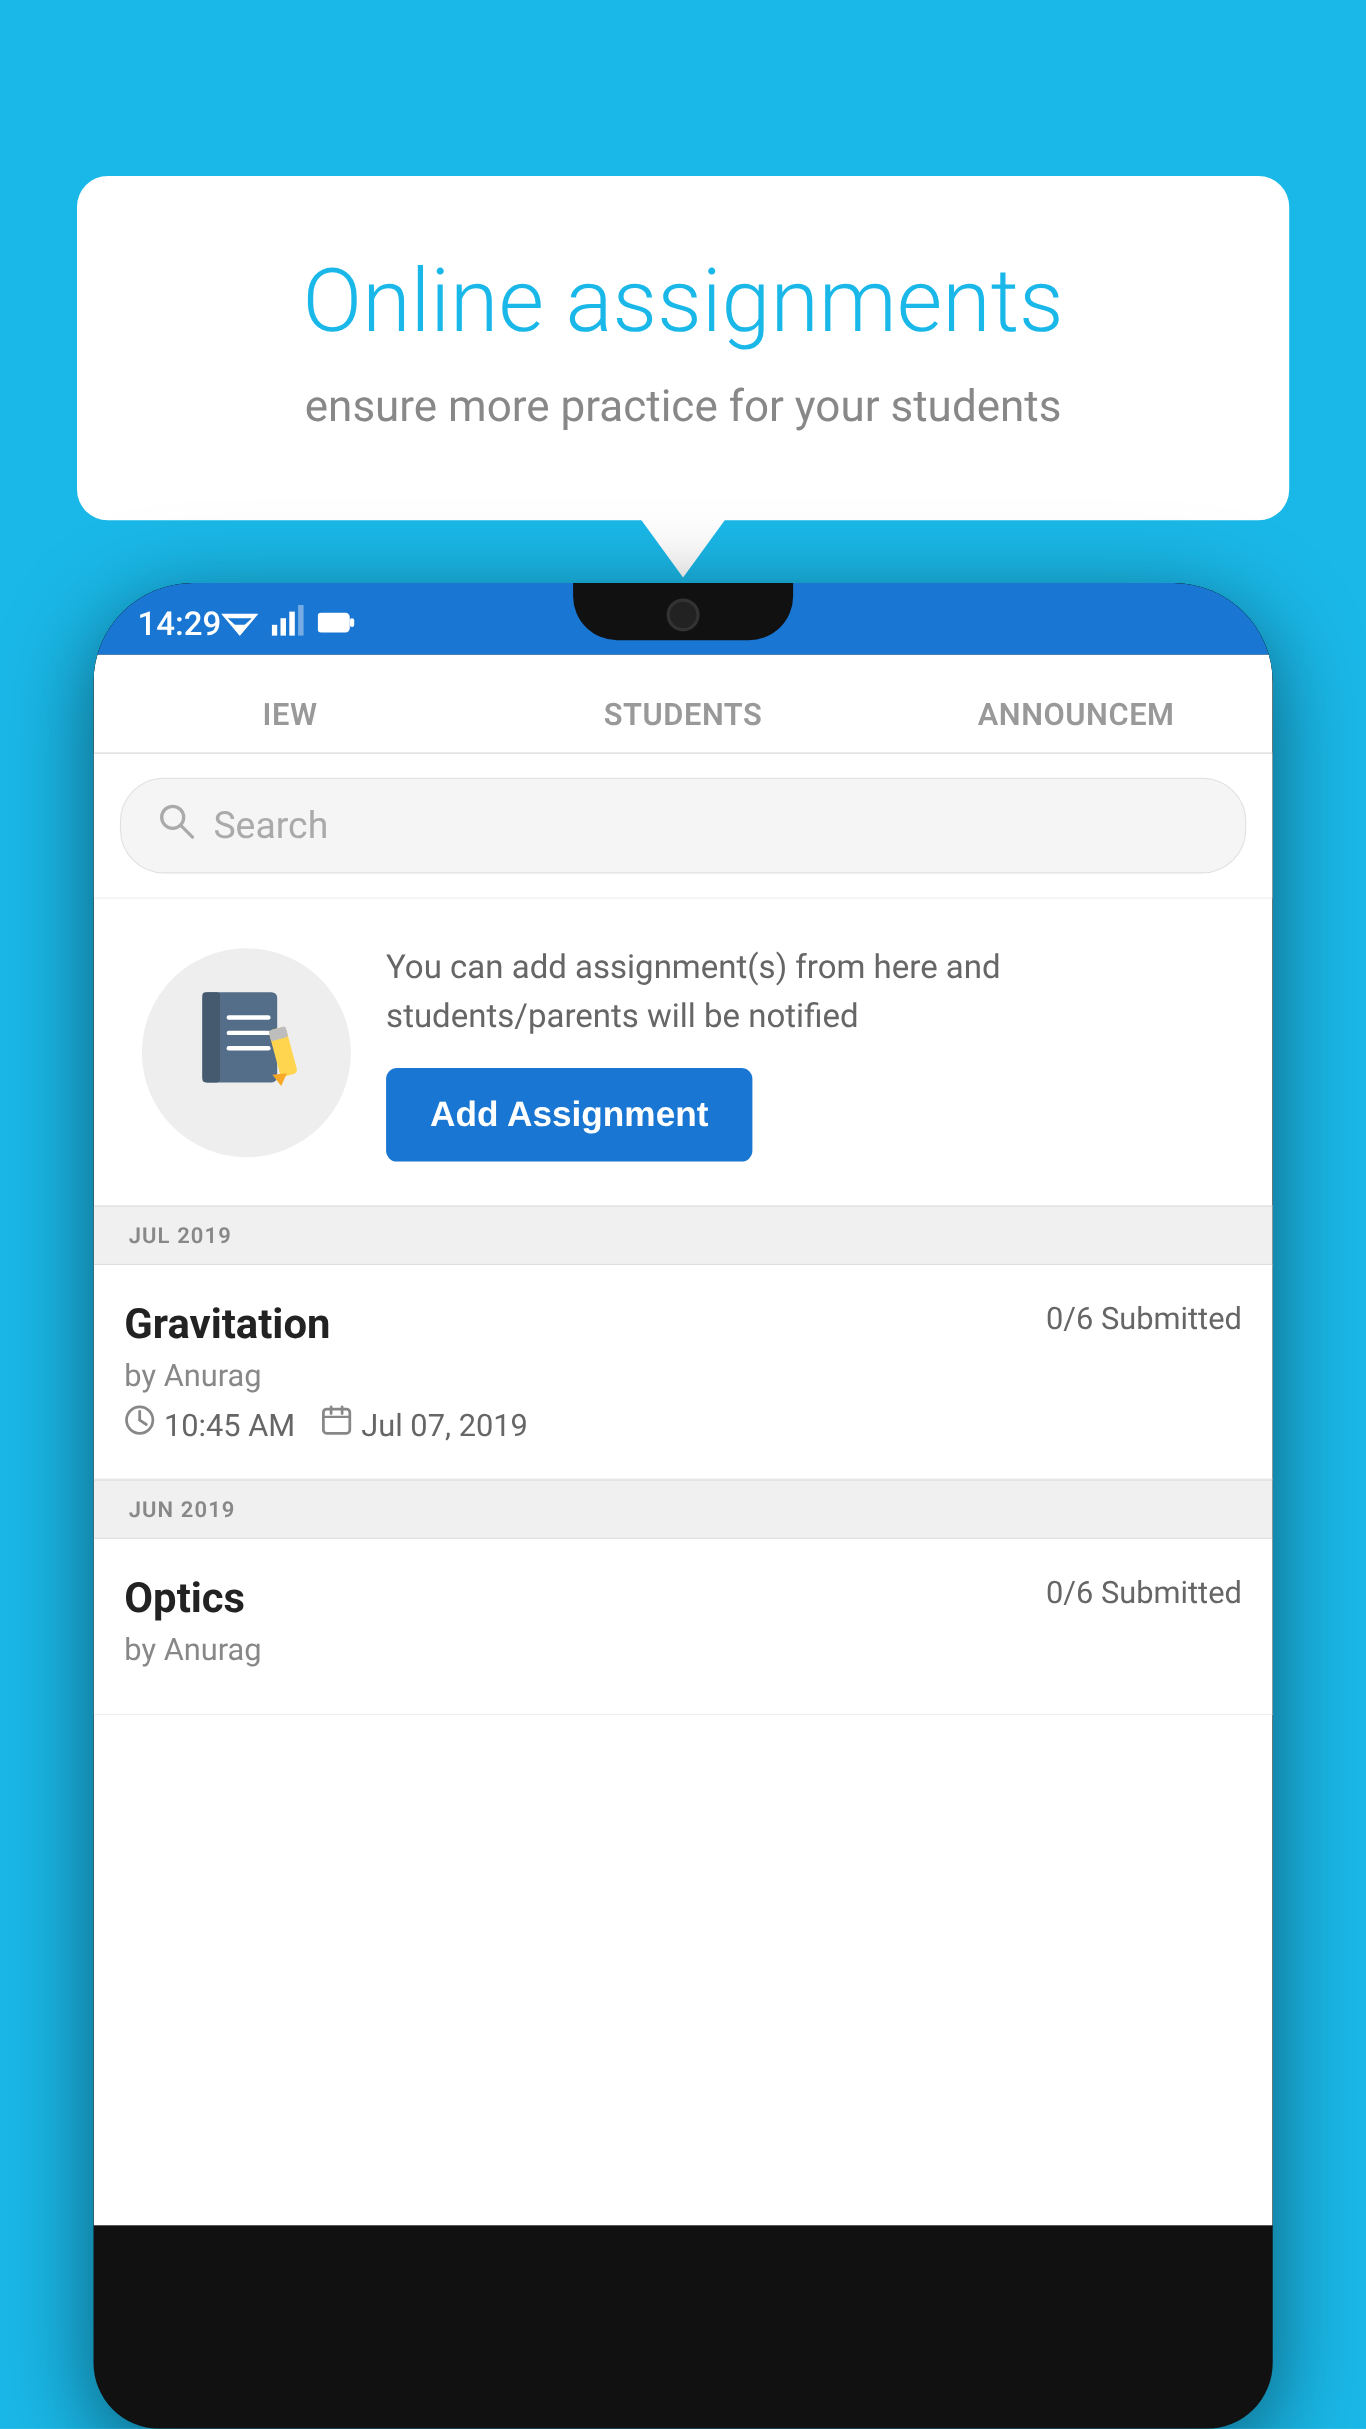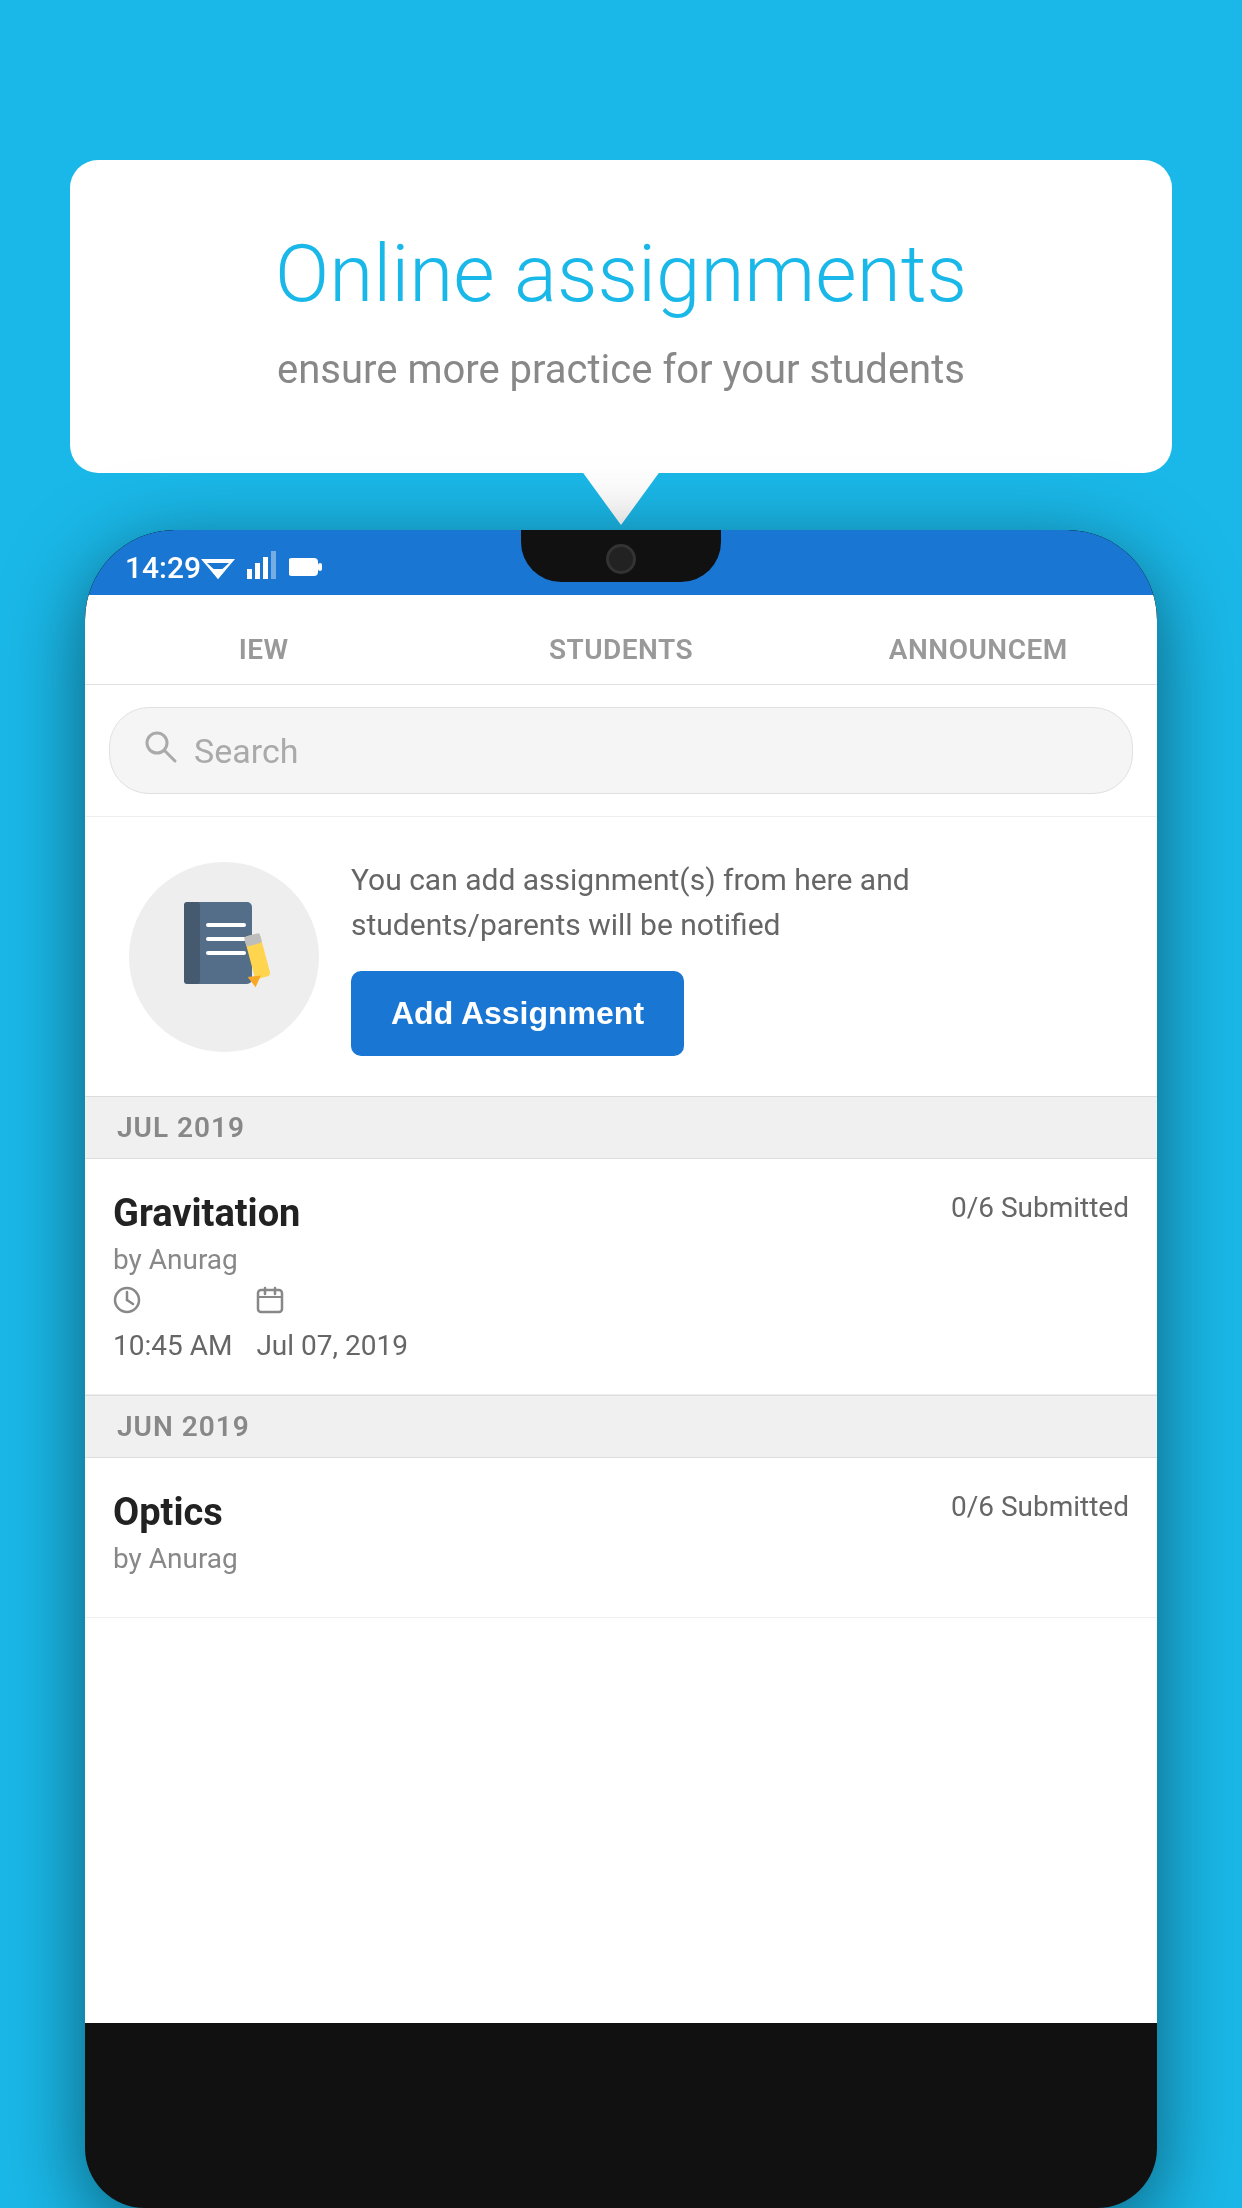--- a/index.html
+++ b/index.html
@@ -286,21 +286,21 @@
       font-size: 32px;
       font-weight: 600;
       cursor: pointer;
     }
 
     
     .month-divider {
       background: #f0f0f0;
       padding: 14px 32px;
       color: #888;
-      font-size: 28px;
+      font-size: 20px;
       font-weight: 600;
       letter-spacing: 1px;
       border-top: 1px solid #ddd;
       border-bottom: 1px solid #ddd;
     }
 
     
     .assignment-item {
       padding: 32px 28px;
       border-bottom: 1px solid #eee;
@@ -334,23 +334,22 @@
     .assignment-meta {
       display: flex;
       align-items: center;
       gap: 24px;
       color: #666;
       font-size: 28px;
     }
 
     .meta-item {
       display: flex;
-      align-items: flex-start;
+      align-items: flex-end;
       gap: 8px;
-      flex-direction: column;
     }
 
     .meta-icon {
       font-size: 28px;
       color: #888;
     }
 
     
     .phone-inner {
       position: absolute;

